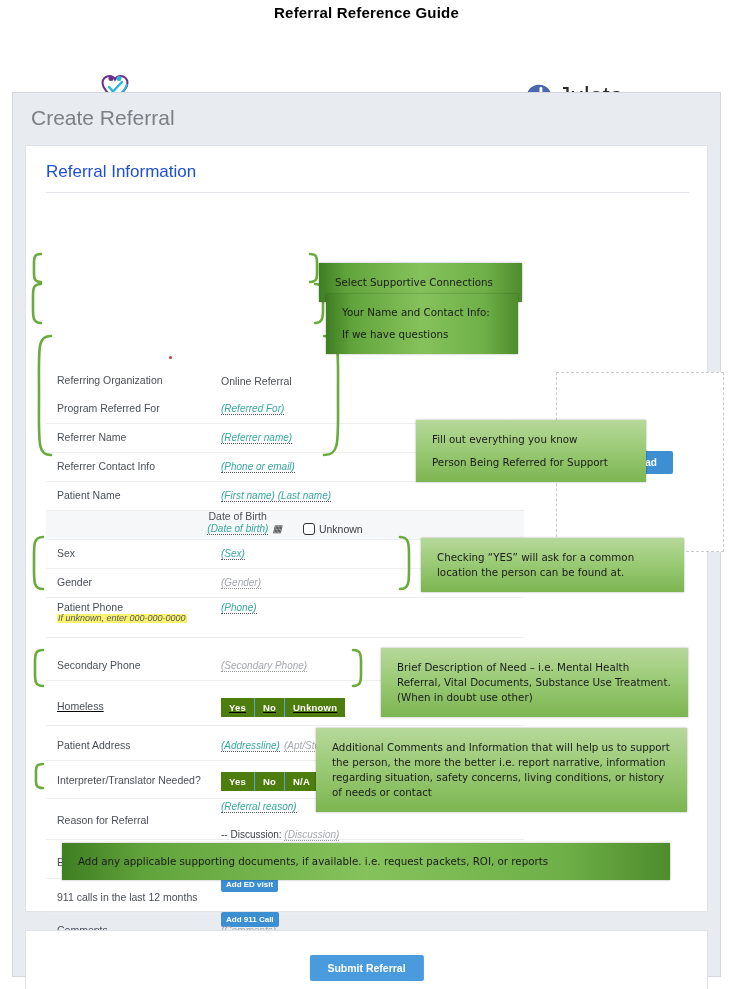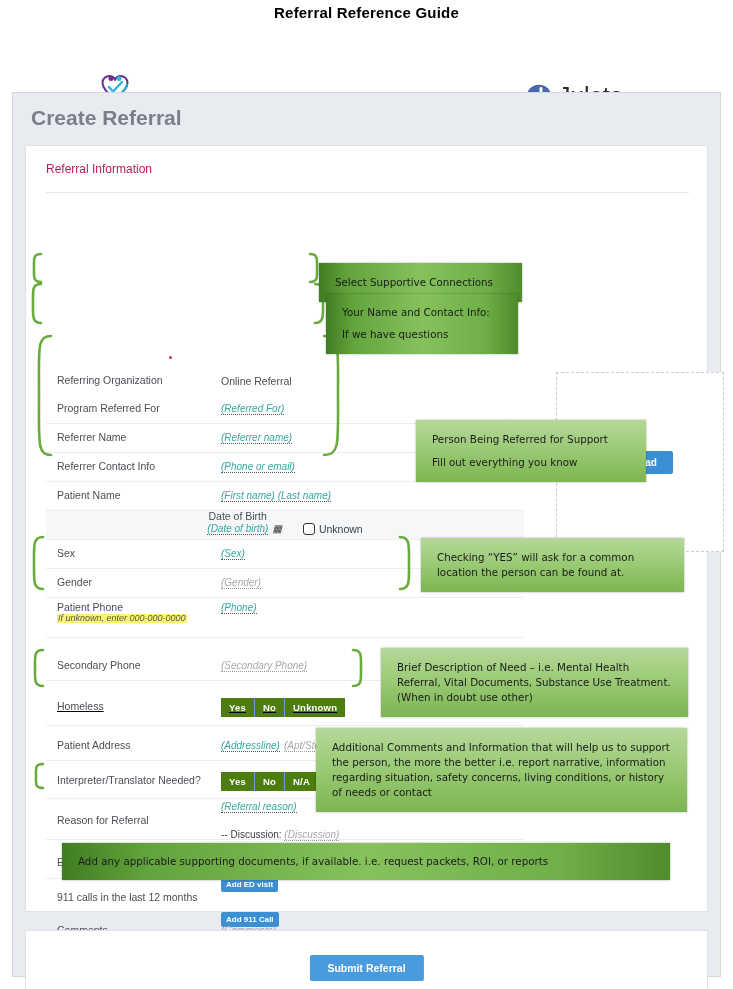--- a/index.html
+++ b/index.html
@@ -32,28 +32,28 @@
 
   
   .app{
     position:absolute; left:12px; top:92px; width:709px; height:885px;
     background:#e8ebef; border:1px solid #d4d8de;
   }
   .page-head{
     position:absolute; left:0; top:0; width:707px; height:50px;
     display:flex; align-items:center; padding-left:18px;
   }
-  .page-head .ph-title{ font-size:21px; color:#7b7f86; font-weight:700; }
+  .page-head .ph-title{ font-size:21px; color:#7b7f86; font-weight:400; }
 
   .card{
     position:absolute; left:12px; top:52px; width:683px; height:767px;
     background:#fff; border:1px solid #dfe3e8;
   }
   .card-title{
-    position:absolute; left:20px; top:16px; font-size:12px; color:#be185d;
+    position:absolute; left:20px; top:16px; font-size:17px; color:#1d4ed8;
   }
   .card-rule{
     position:absolute; left:20px; top:46px; width:643px; height:1px; background:#e3e6ea;
   }
   .req-dot{ position:absolute; left:143px; top:210px; width:3px; height:3px; background:#c33; border-radius:50%; }
 
   
   .rows{ position:absolute; left:20px; top:0px; width:643px; }
   .row{
     position:absolute; left:0; width:478px; height:29px;
@@ -371,22 +371,22 @@
 <div class="callout" style="left:319px; top:263px; width:203px;">
   <p>Select Supportive Connections</p>
 </div>
 
 <div class="callout" style="left:326px; top:294px; width:192px; line-height:1.35;">
   <p>Your Name and Contact Info:</p>
   <p style="margin-top:0">If we have questions</p>
 </div>
 
 <div class="callout pale" style="left:416px; top:420px; width:230px;">
+  <p>Fill out everything you know</p>
   <p>Person Being Referred for Support</p>
-  <p>Fill out everything you know</p>
 </div>
 
 <div class="callout pale" style="left:421px; top:538px; width:263px;">
   <p>Checking “YES” will ask for a common location the person can be found at.</p>
 </div>
 
 <div class="callout pale" style="left:381px; top:648px; width:307px;">
   <p>Brief Description of Need – i.e. Mental Health Referral, Vital Documents, Substance Use Treatment. (When in doubt use other)</p>
 </div>
 

